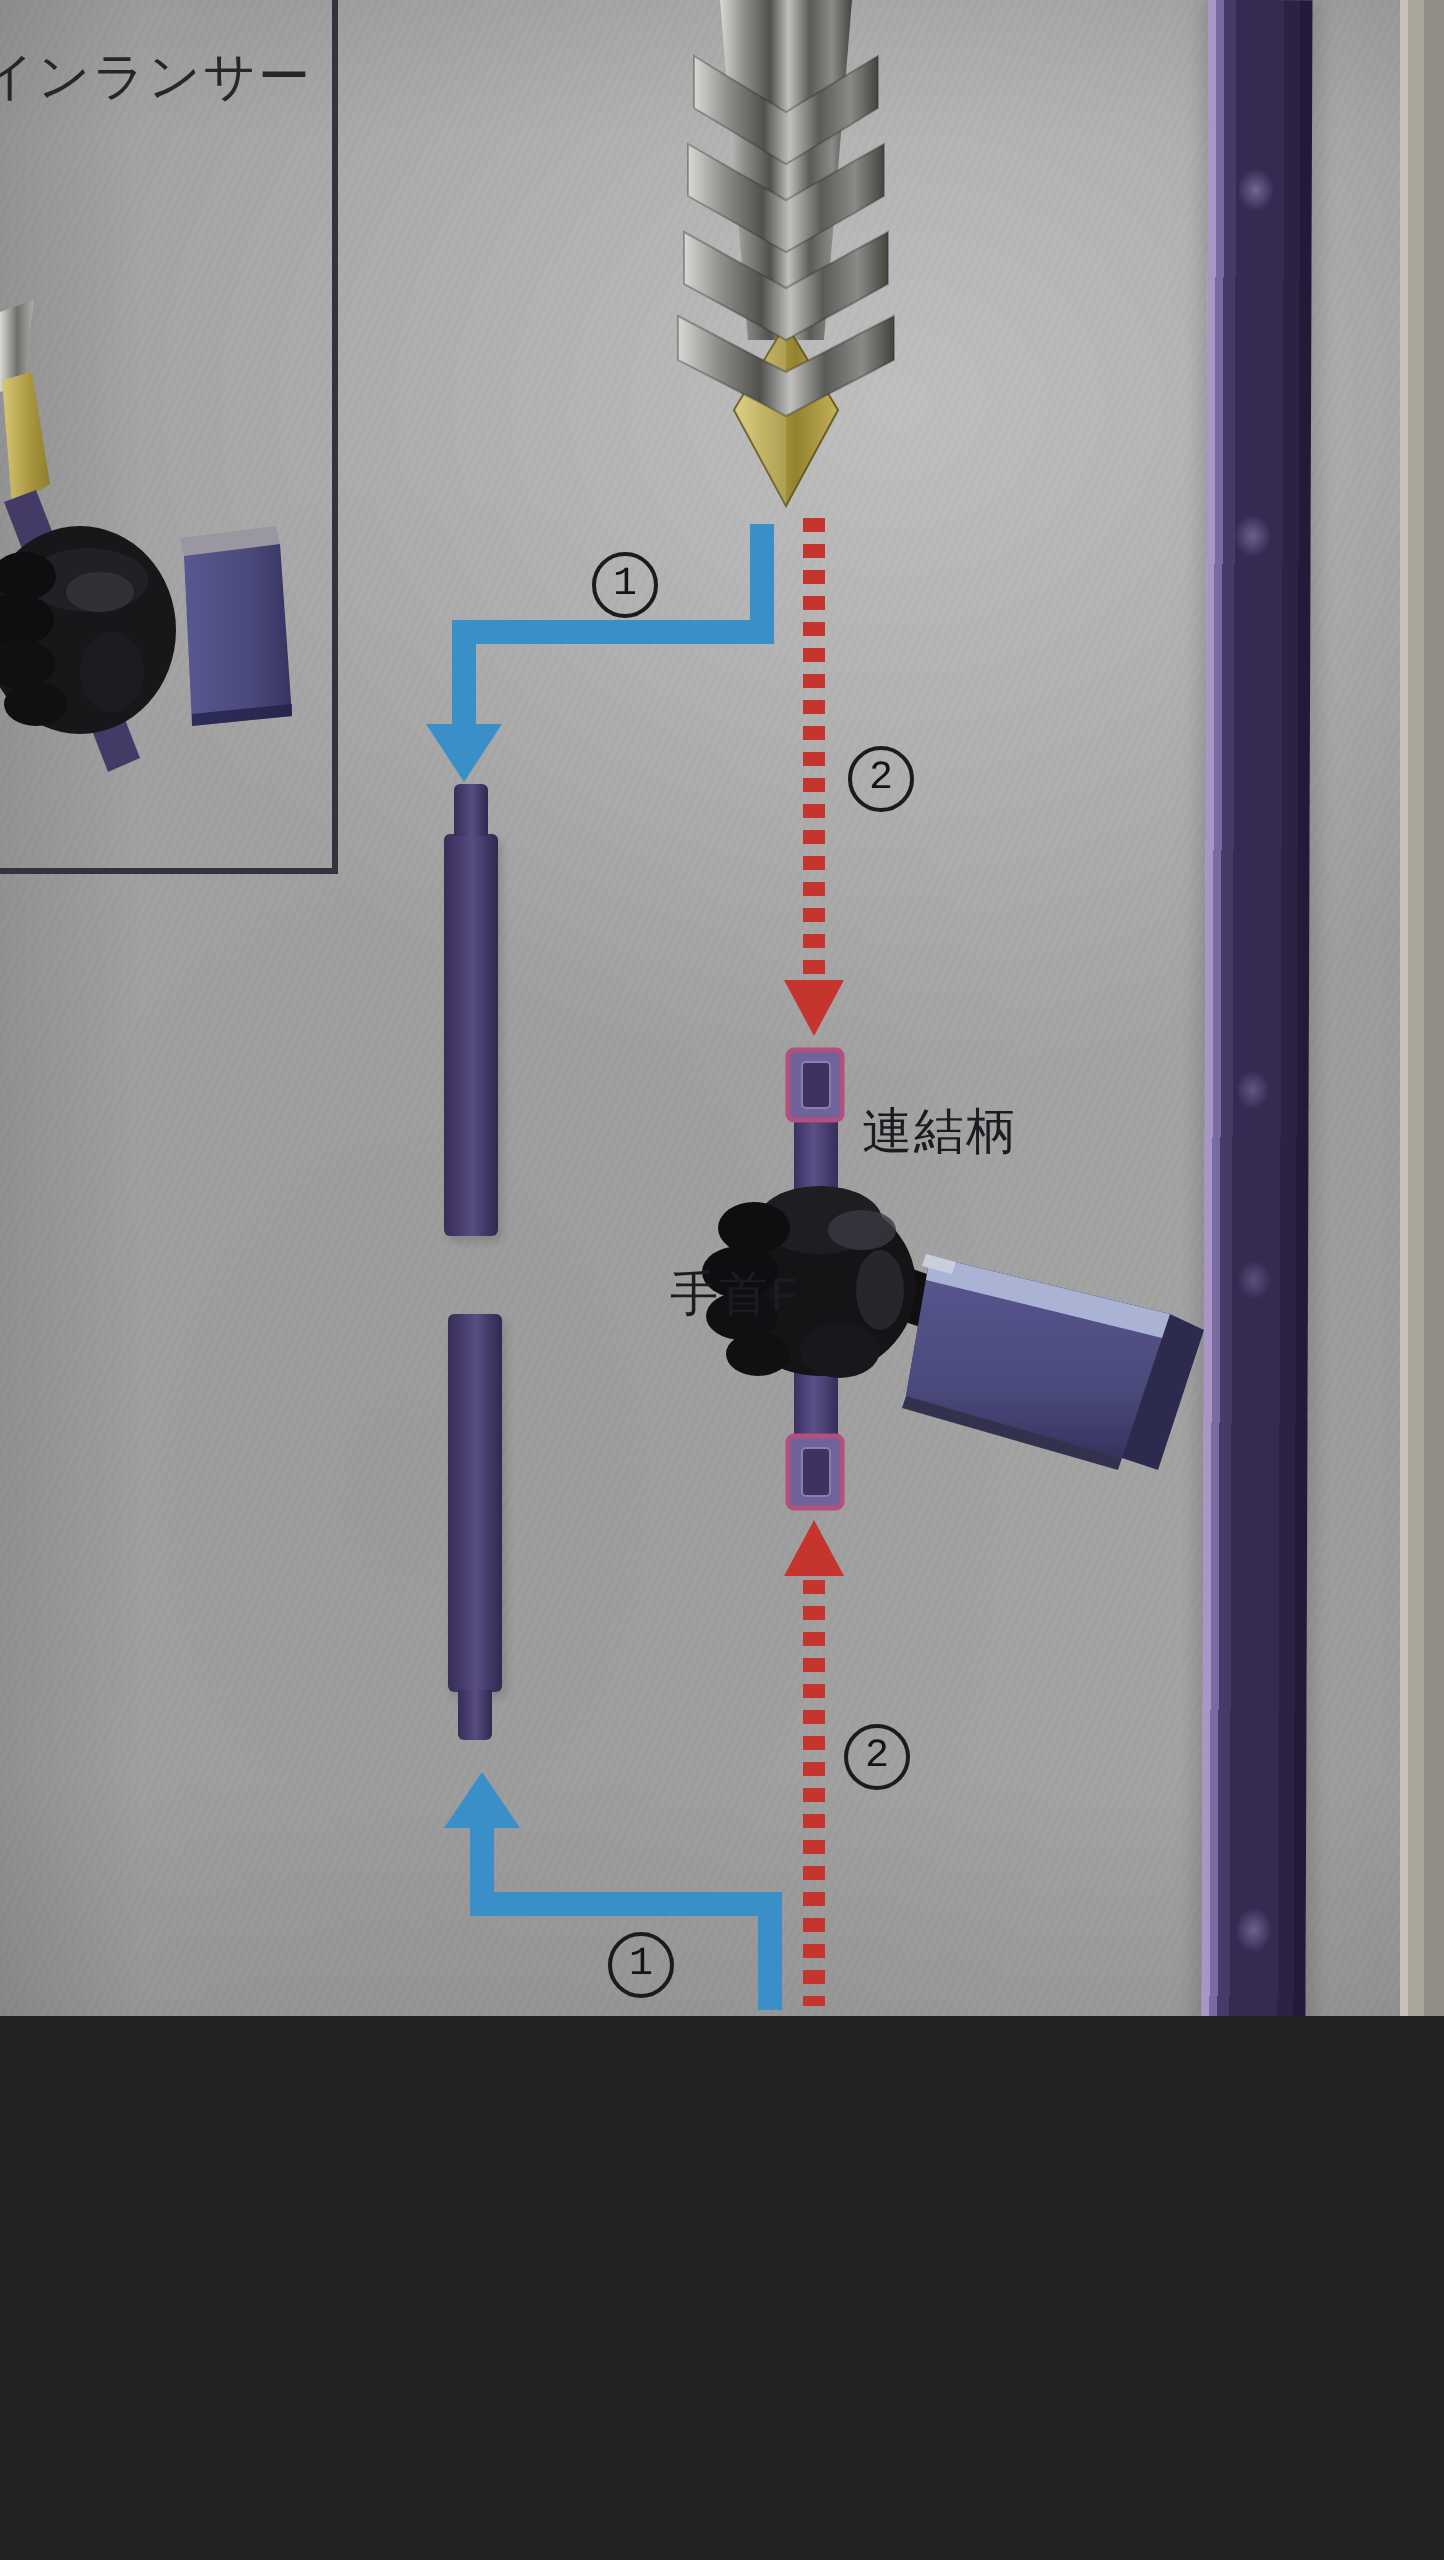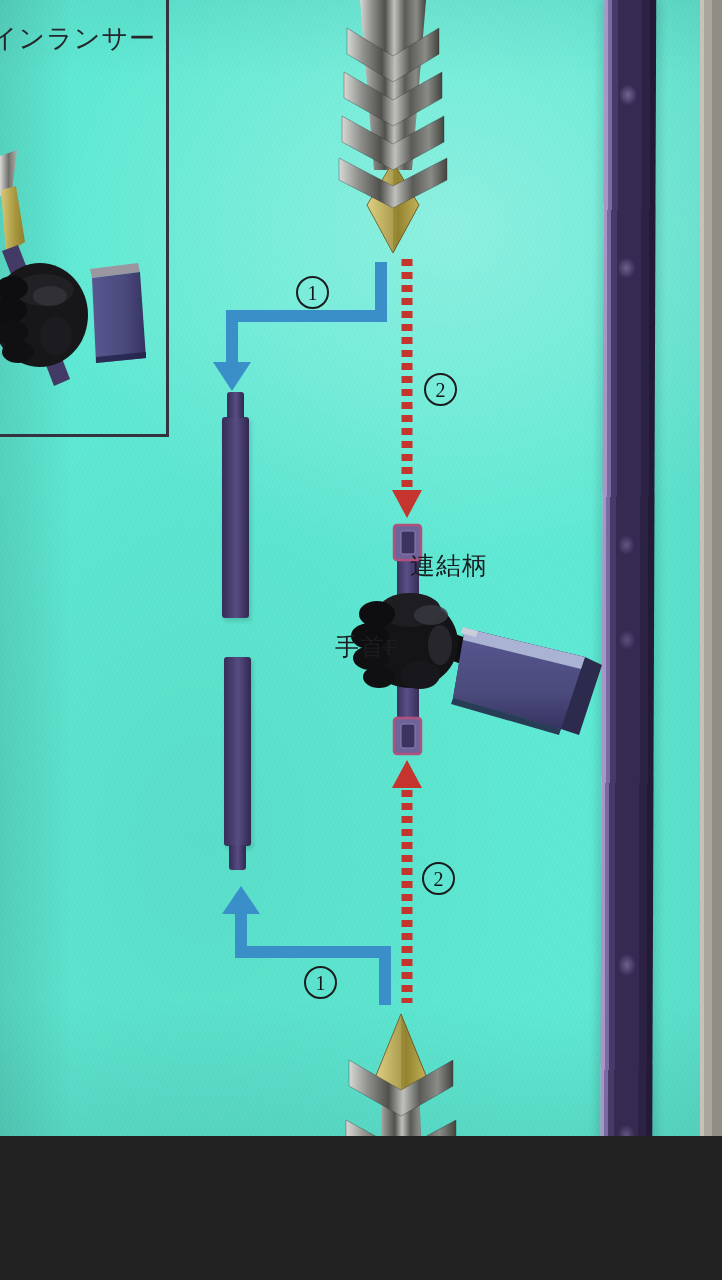--- a/index.html
+++ b/index.html
@@ -1,19 +1,19 @@
 <!DOCTYPE html>
 <html><head>
 <meta charset="utf-8">
 <style>
   html,body{margin:0;padding:0;background:#222;}
   #stage{
-    position:relative;width:722px;height:1136px;overflow:hidden;
-    background:#5eead4;
-    font-family:Liberation Serif, serif;
+    position:relative;width:722px;height:1008px;overflow:hidden;
+    background:#a3a3a3;
+    font-family:Liberation Mono, monospace;
   }
   .shading{
     position:absolute;inset:0;pointer-events:none;z-index:1;
     background:
       radial-gradient(ellipse 620px 520px at 62% 20%, rgba(255,255,255,0.30), rgba(255,255,255,0) 65%),
       radial-gradient(ellipse 520px 760px at 28% 74%, rgba(0,0,0,0.05), rgba(0,0,0,0) 70%),
       linear-gradient(90deg, rgba(0,0,0,0.10), rgba(0,0,0,0) 10%),
       linear-gradient(270deg, rgba(0,0,0,0.06), rgba(0,0,0,0) 20%),
       linear-gradient(180deg, rgba(0,0,0,0.05), rgba(0,0,0,0) 7%, rgba(0,0,0,0) 88%, rgba(0,0,0,0.07));
   }
@@ -49,21 +49,21 @@
   }
   .rod-lower{left:224px;top:657px;height:189px;}
   .rod-lower::after{
     content:"";position:absolute;left:5px;bottom:-24px;width:17px;height:25px;
     background:inherit;border-radius:0 0 3px 3px;
   }
   
   .grip-art{position:absolute;left:280px;top:515px;z-index:5;}
   
   .jp-label{position:absolute;z-index:6;color:#1c1c20;letter-spacing:1px;white-space:nowrap;}
-  .label-connector{left:410px;top:549px;font-size:25px;text-align:center;}
+  .label-connector{left:431px;top:549px;font-size:25px;text-align:center;}
   .label-wrist{left:292px;top:631px;font-size:24px;margin-left:43px;}
   
   .marker{
     position:absolute;z-index:6;width:29px;height:29px;border:2.5px solid #1b1b1e;border-radius:50%;
     display:flex;align-items:center;justify-content:center;
     font-size:20px;font-weight:500;color:#131316;line-height:1;
   }
   .m1-top{left:296px;top:276px;}
   .m2-top{left:424px;top:373px;}
   .m2-bottom{left:422px;top:862px;}

